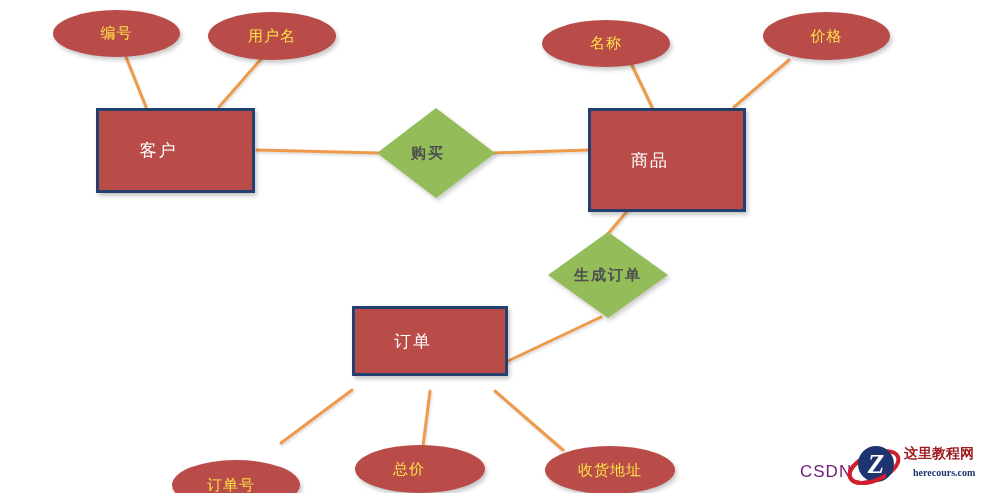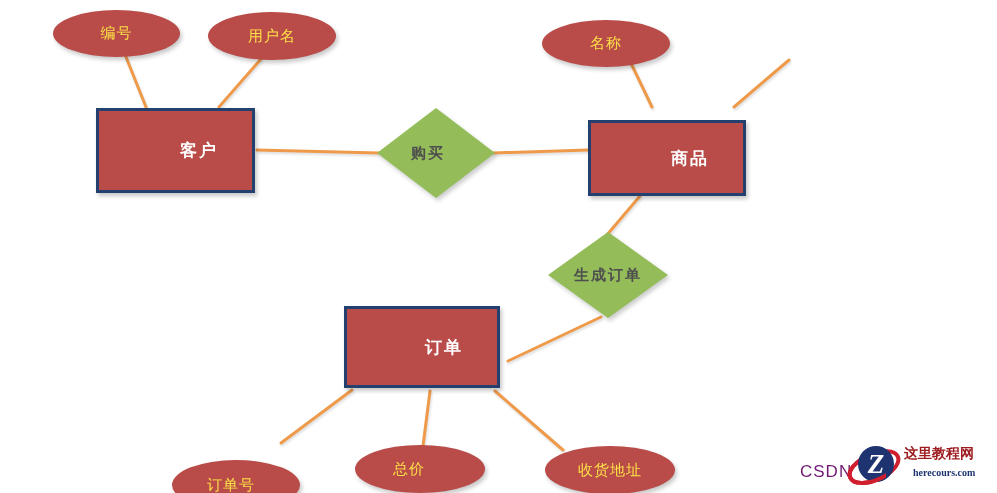--- a/index.html
+++ b/index.html
@@ -22,29 +22,29 @@
     stroke-width: 3;
     stroke-linecap: round;
   }
 
   
   .entity {
     position: absolute;
     background: var(--shape-red, #b94b48);
     border: 3px solid var(--entity-border-navy, #24406e);
     box-sizing: border-box;
-    display: flex; align-items: center; justify-content: flex-end;
+    display: flex; align-items: center; justify-content: center;
     padding-right: 34px;
-    color: #ffffff; font-size: 17px; font-weight: bold;
+    color: #ffffff; font-size: 17px; font-weight: normal;
     letter-spacing: 2px;
     box-shadow: 2px 3px 4px rgba(0,0,0,0.22);
   }
   .entity-customer { left: 96px;  top: 108px; width: 159px; height: 85px; }
-  .entity-product  { left: 588px; top: 120px; width: 158px; height: 76px; }
-  .entity-order    { left: 344px; top: 306px; width: 156px; height: 82px; }
+  .entity-product  { left: 588px; top: 108px; width: 158px; height: 104px; }
+  .entity-order    { left: 352px; top: 306px; width: 156px; height: 70px; }
 
   
   .attr {
     position: absolute;
     background: var(--shape-red, #b94b48);
     border-radius: 50%;
     display: flex; align-items: center; justify-content: center;
     color: #fde047; font-size: 15px; font-weight: normal;
     letter-spacing: 1px;
     box-shadow: 2px 3px 4px rgba(0,0,0,0.22);
@@ -121,20 +121,23 @@
 
   <div class="attr attr-customer-id">
     <span>编号</span>
   </div>
   <div class="attr attr-username">
     <span>用户名</span>
   </div>
   <div class="attr attr-product-name">
     <span>名称</span>
   </div>
+  <div class="attr attr-price">
+    <span>价格</span>
+  </div>
   <div class="attr attr-order-number">
     <span>订单号</span>
   </div>
   <div class="attr attr-total-price">
     <span>总价</span>
   </div>
   <div class="attr attr-shipping-address">
     <span>收货地址</span>
   </div>
 

